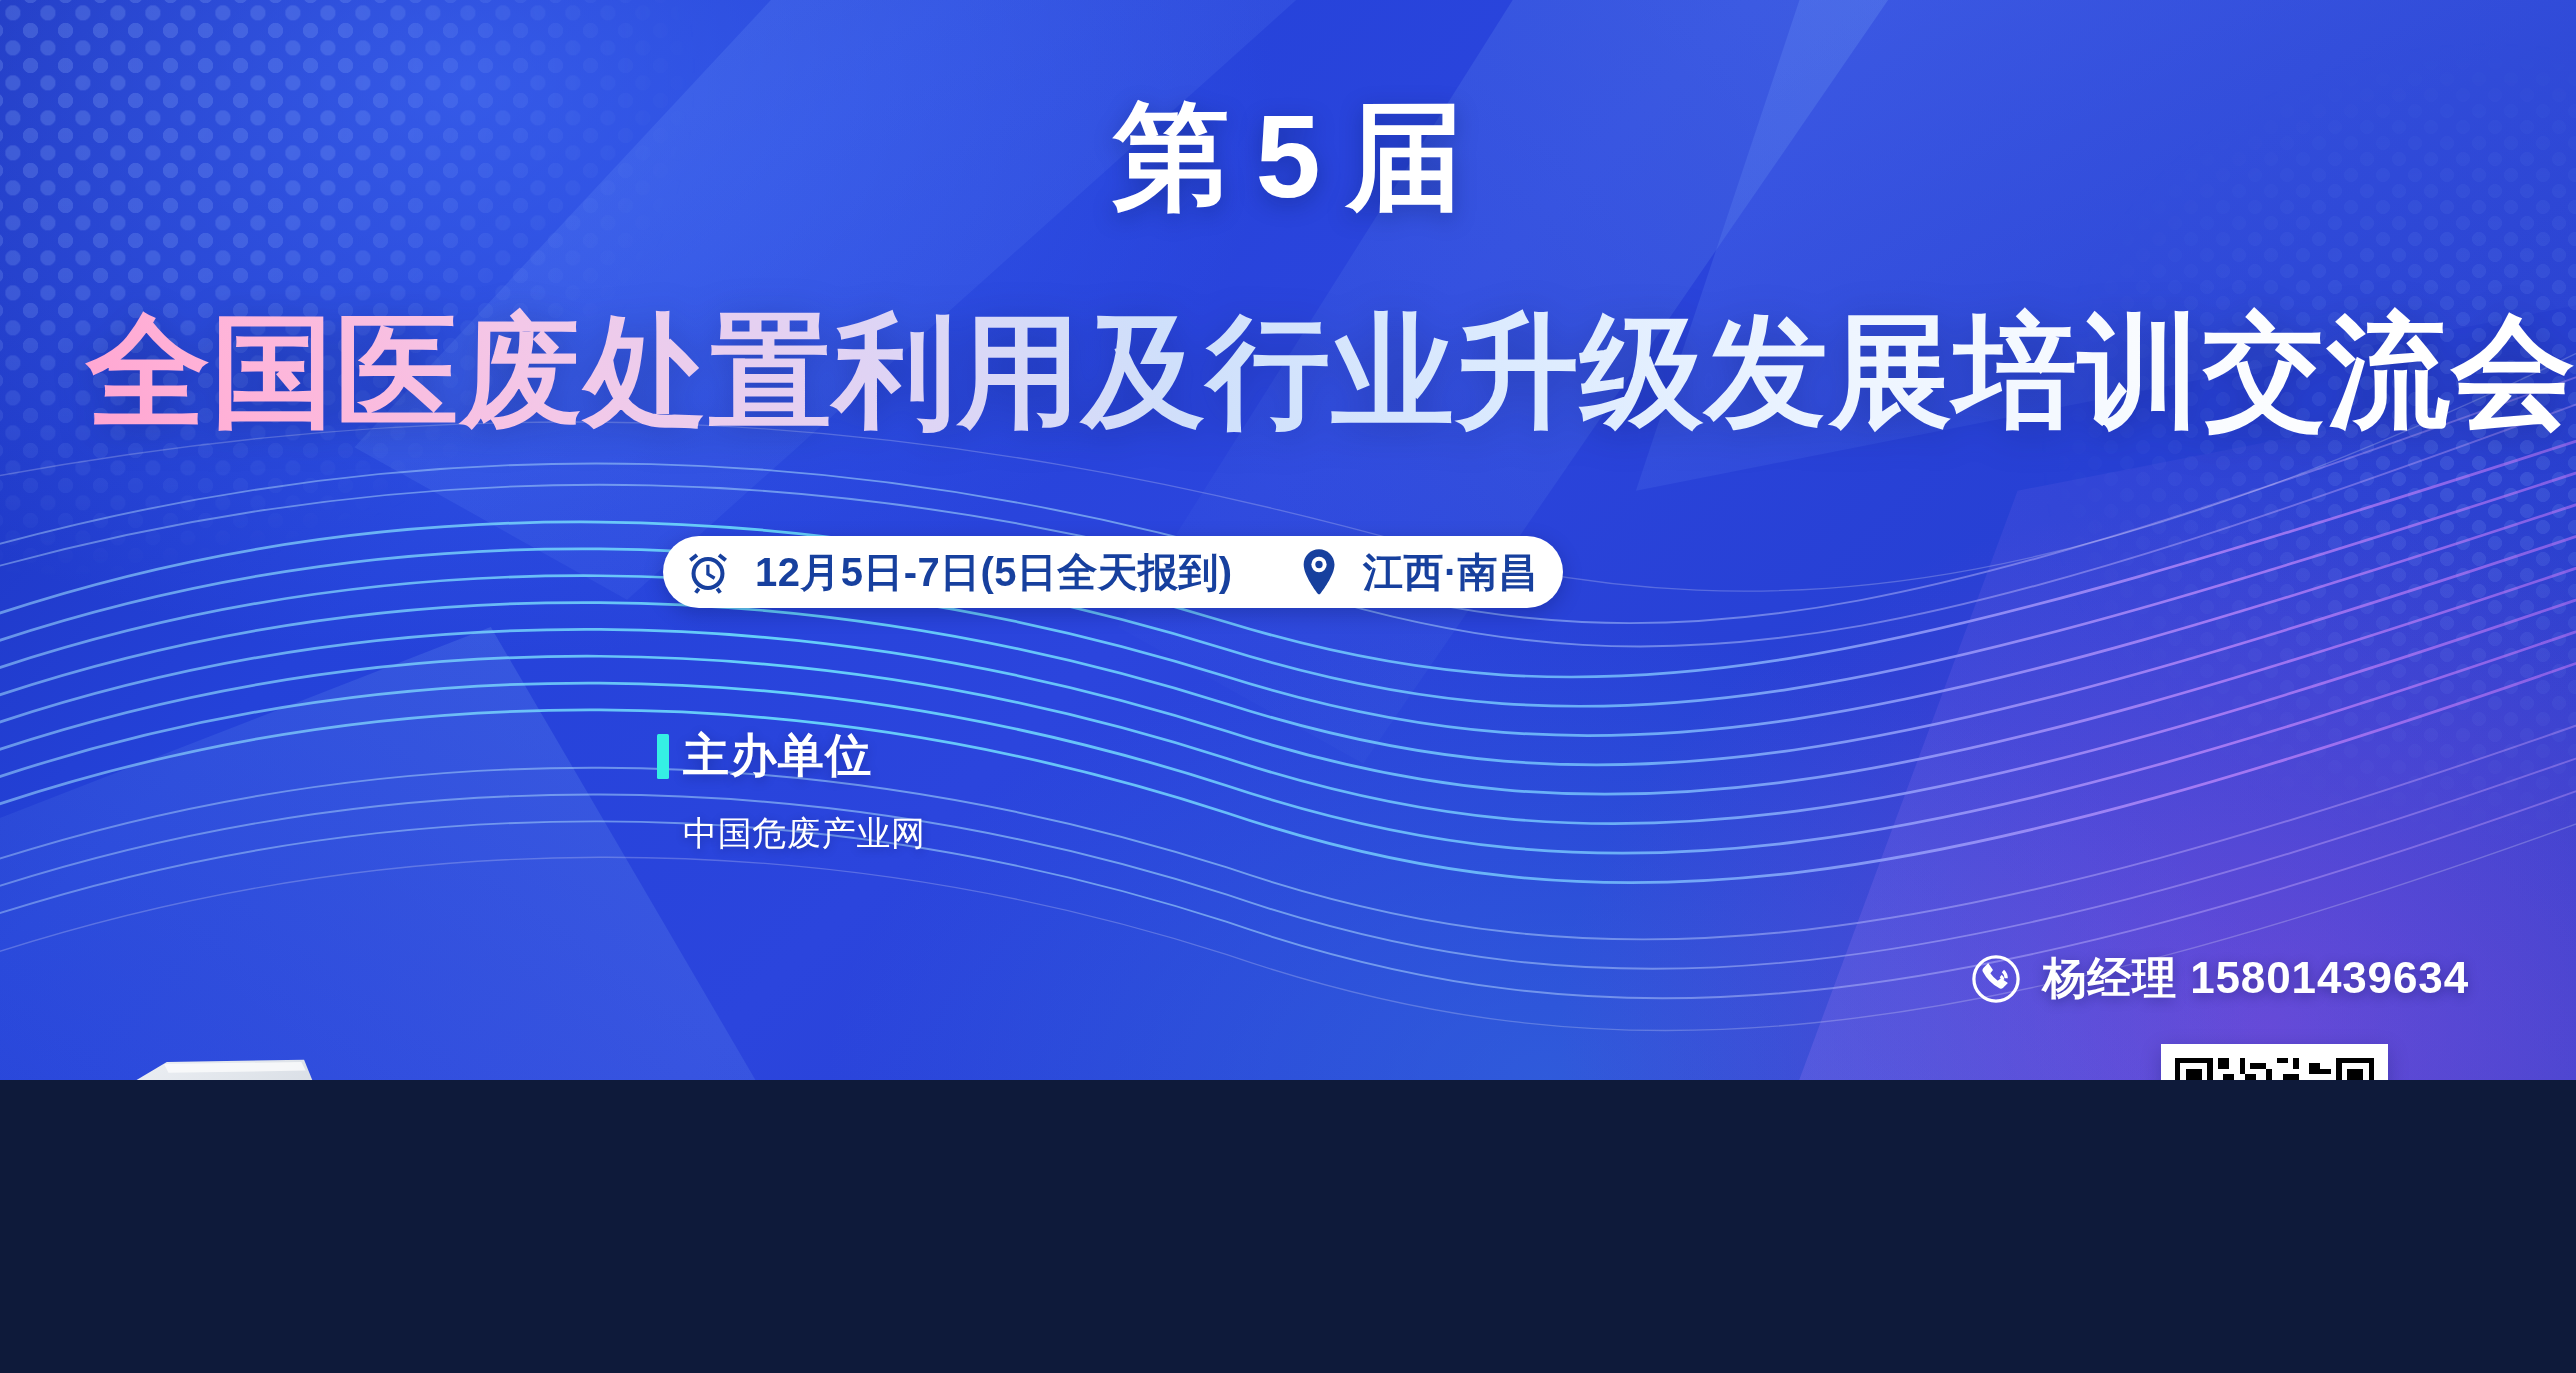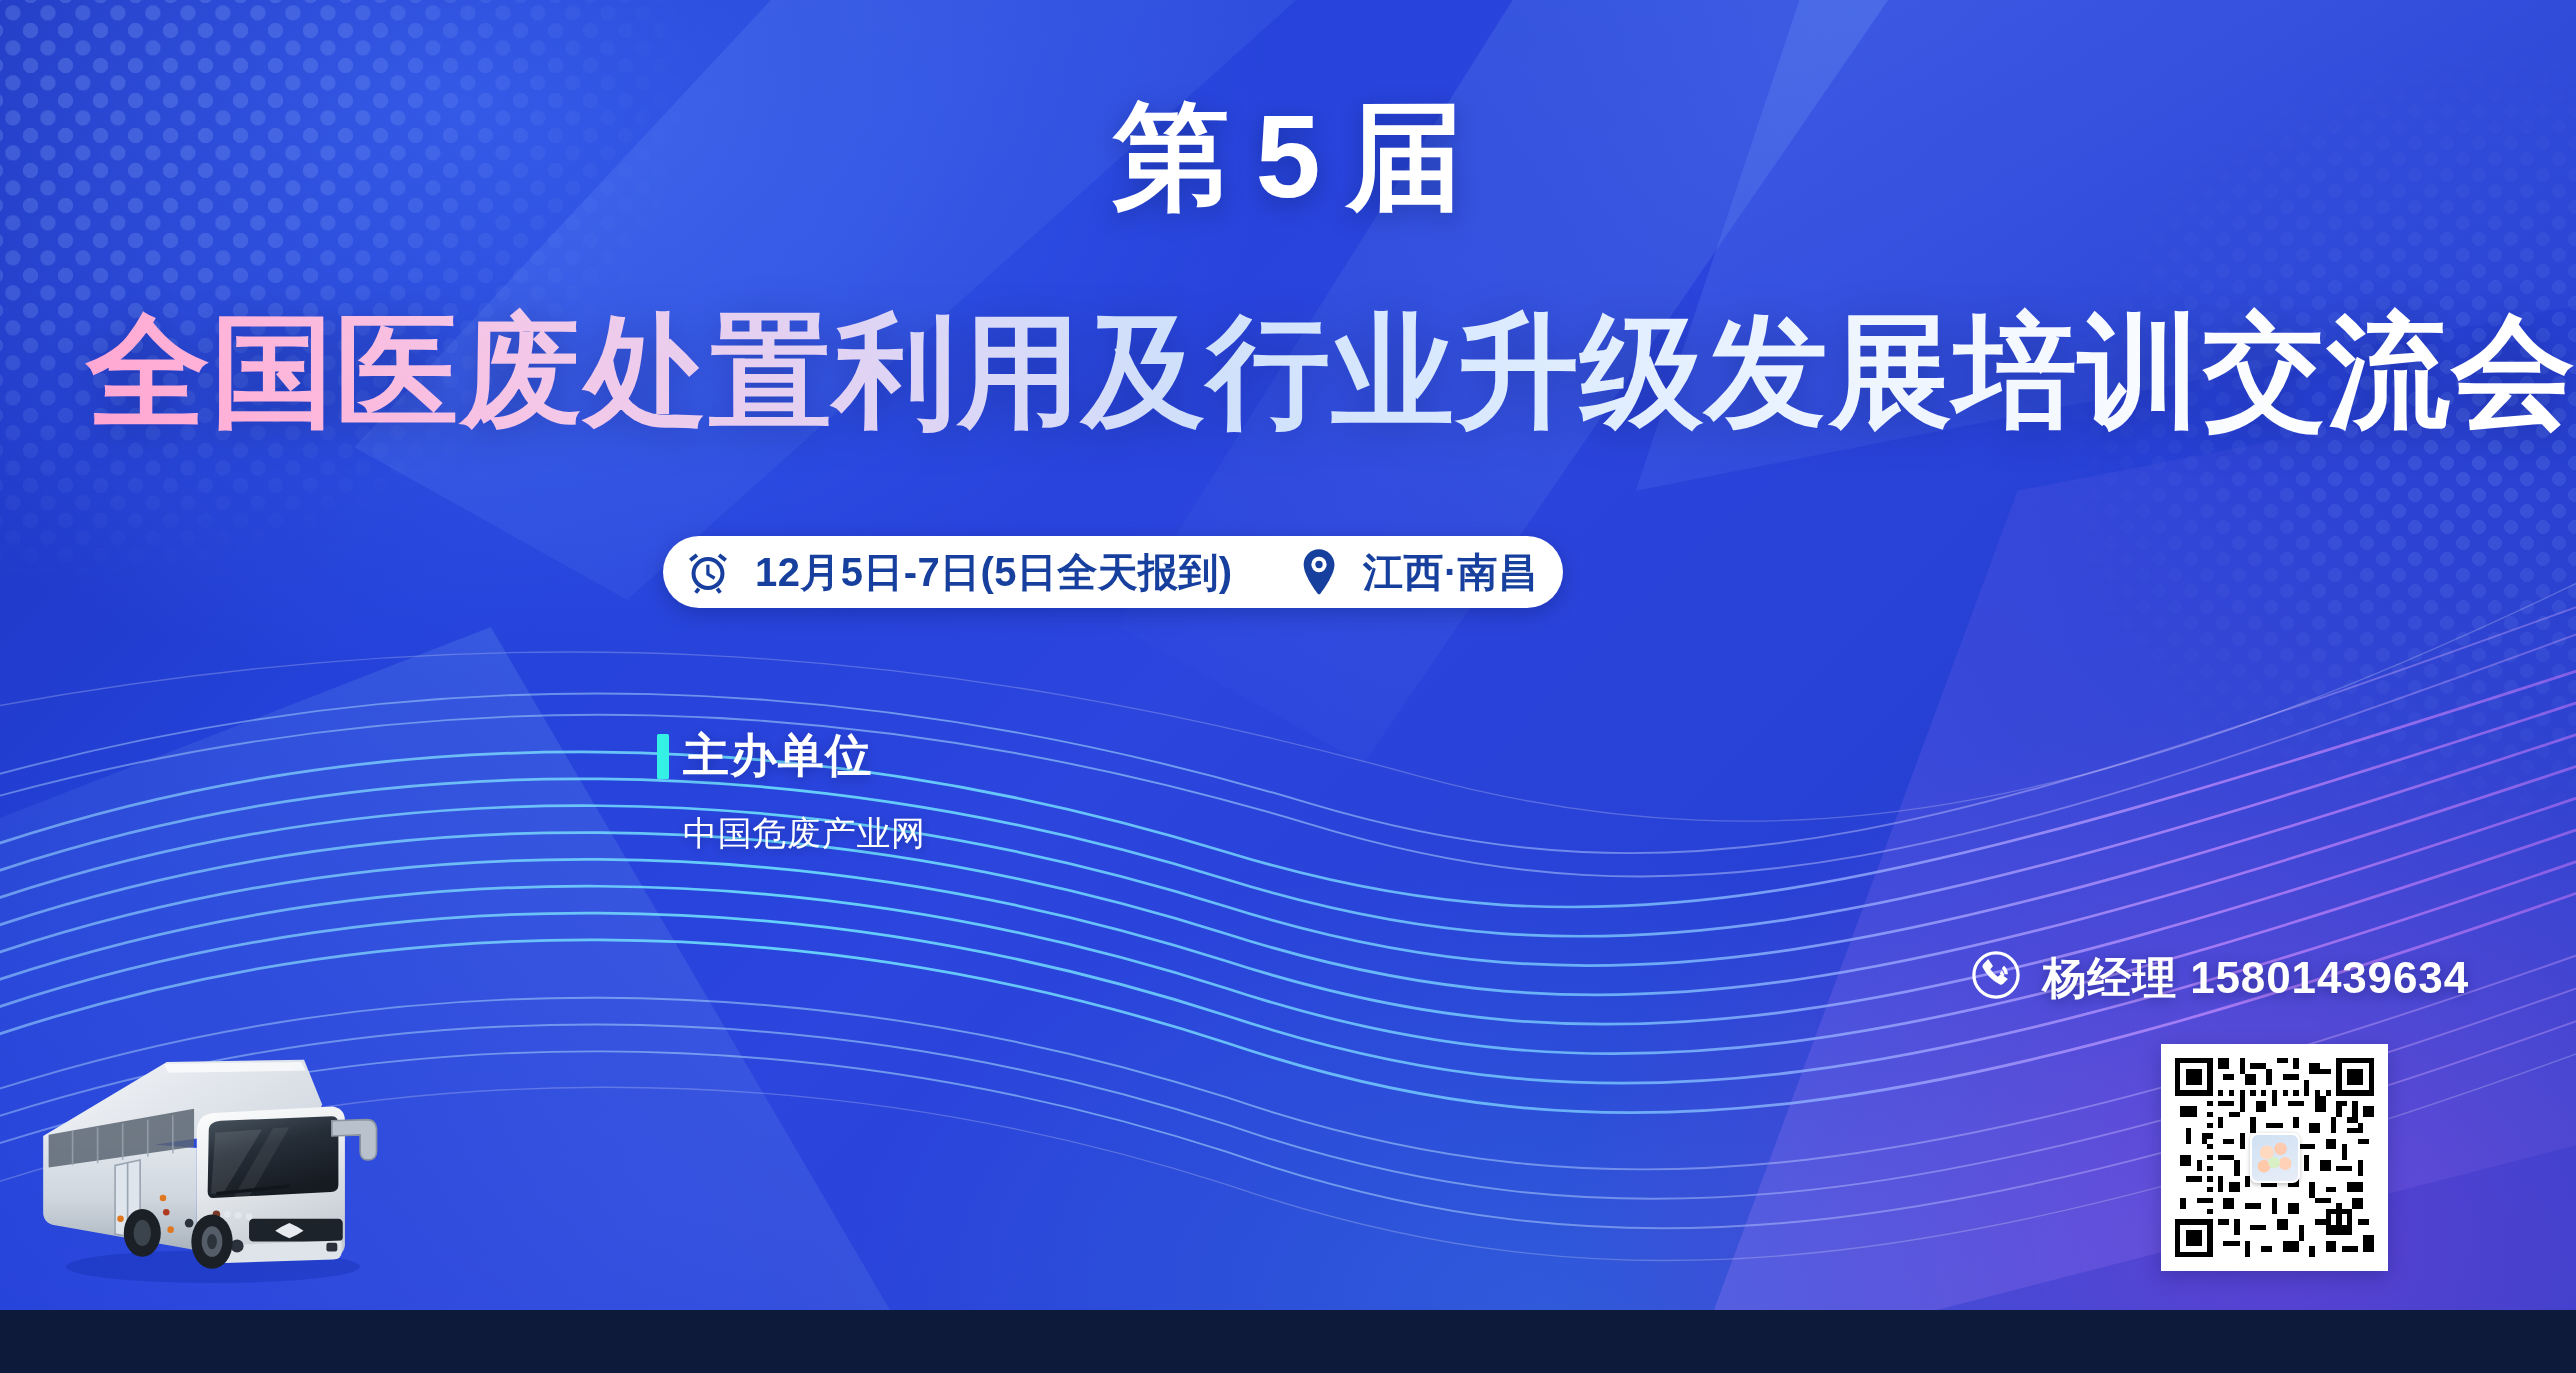--- a/index.html
+++ b/index.html
@@ -1,21 +1,21 @@
 <!DOCTYPE html>
 <html style="font-size:8.7px"><head>
 <meta charset="utf-8">
 <style>
   * { margin:0; padding:0; box-sizing:border-box; }
   html,body { background:#0e1a3a; }
 
   .banner{
     position:relative;
     width:2576px;
-    height:1310px;
+    height:1080px;
     overflow:hidden;
     font-family:"Liberation Sans","DejaVu Sans",sans-serif;
     background:
       radial-gradient(ellipse 1309px 927px at 18% 8%, rgba(70,115,255,.55) 0%, rgba(70,115,255,0) 62%),
       radial-gradient(ellipse 1091px 818px at 88% 95%, rgba(150,70,220,.45) 0%, rgba(150,70,220,0) 65%),
       radial-gradient(ellipse 1200px 763px at 60% 100%, rgba(60,130,230,.40) 0%, rgba(60,130,230,0) 60%),
       linear-gradient(135deg,#1b31b8 0%, #2442d9 26%, #2b45dd 48%, #2740d4 70%, #2a3fc8 100%);
   }
 
   
@@ -100,21 +100,21 @@
   }
   .org-name{
     margin-top:24px; margin-left:26px;
     font-size:34px; font-weight:400; color:#ffffff; letter-spacing:.02em;
     text-shadow:0 2.2px 8.7px rgba(5,15,70,.30);
   }
 
   
   .contact{
     position:absolute; right:107px; top:949px;
-    display:flex; gap:20px;
+    display:flex; align-items:center; gap:20px;
   }
   .contact-text{
     font-size:44px; font-weight:900; color:#ffffff; letter-spacing:.02em;
     text-shadow:0 3.3px 12px rgba(5,15,70,.35);
     white-space:nowrap;
   }
 
   
   .notice{
     position:absolute; left:408px; top:1043px;

